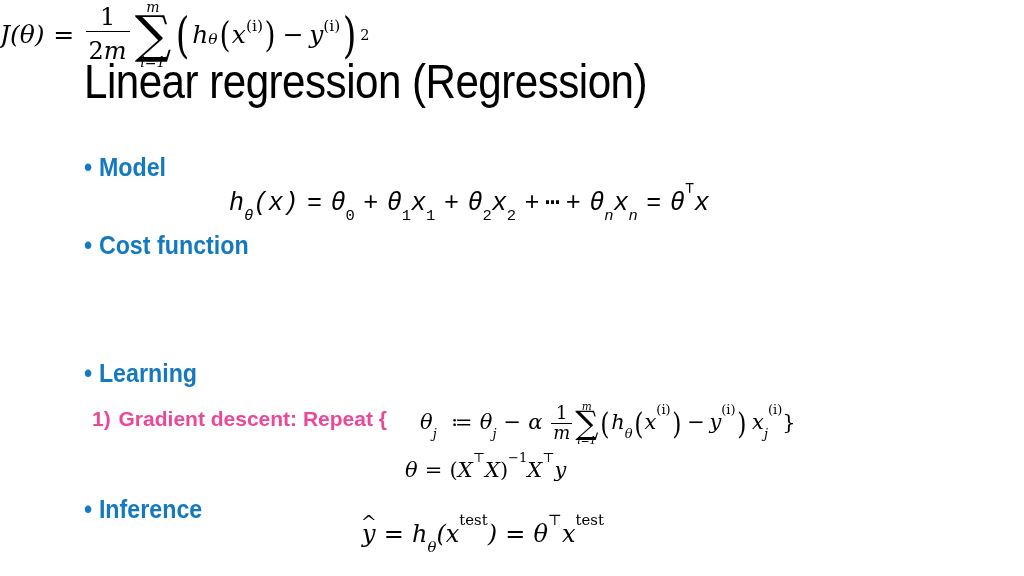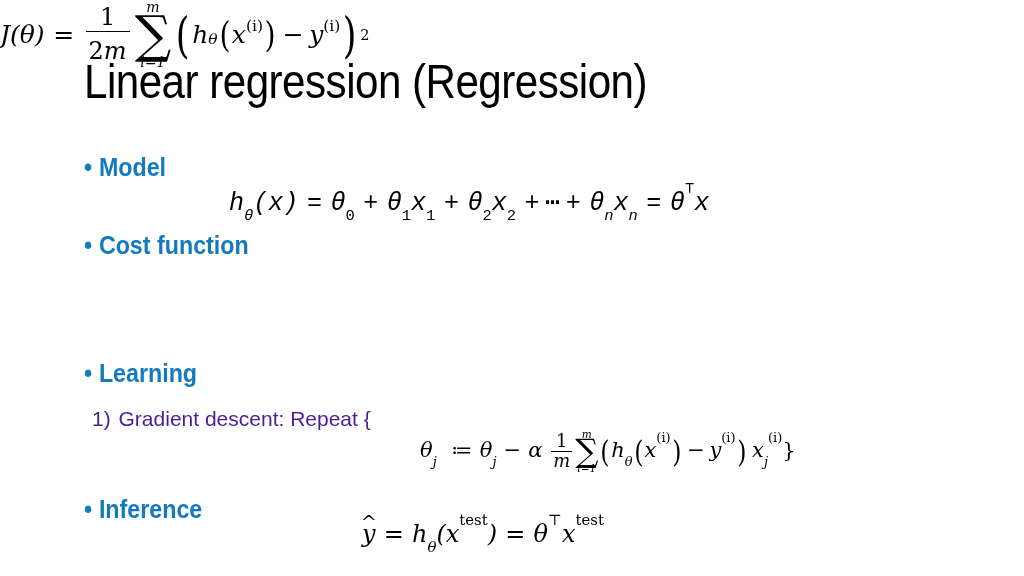--- a/index.html
+++ b/index.html
@@ -62,22 +62,22 @@
   .bullet-cost   { top: 230px; }
   .bullet-learn  { top: 358px; }
   .bullet-infer  { top: 494px; }
 
   
   .subitem {
     position: absolute;
     left: 92px;
     font-size: 21px;
     line-height: 26px;
-    font-weight: 400;
-    color: #4c1d95;
+    font-weight: 700;
+    color: #ec4899;
     white-space: nowrap;
   }
   .subitem-1 { top: 406px; }
   .subitem-2 { top: 456px; }
   .subitem-num { margin-right: 2px; }
 
   
   .math {
     font-family: "DejaVu Serif", "Liberation Serif", serif;
     color: #000000;
@@ -192,21 +192,20 @@
   .insum .sigma { font-size: 1.55em; line-height: 0.82; }
   .insum .lim-top { font-size: 0.50em; font-style: italic; margin-bottom: -2px;}
   .insum .lim-bot { font-size: 0.50em; font-style: italic; margin-top: -1px;}
 
   
   .eq-grad {
     position: absolute;
     left: 420px;
     top: 401px;
     font-size: 21px;
-    margin-top: 28px;
   }
   .frac-sm {
     display: inline-flex;
     flex-direction: column;
     align-items: center;
     vertical-align: middle;
     margin: 0 2px;
     font-size: 0.85em;
   }
   .frac-sm .num { padding: 0 2px 0 2px; line-height: 1.05; }
@@ -306,20 +305,23 @@
     <span class="frac-sm">
       <span class="num mup">1</span>
       <span class="den mi">m</span>
     </span><span class="insum">
         <span class="lim-top">m</span>
         <span class="sigma">∑</span>
         <span class="lim-bot">i=1</span>
       </span><span class="midparen">(</span><span class="mi">h</span><sub class="mi">θ</sub><span class="midparen">(</span><span class="mi">x</span><sup class="mup">(i)</sup><span class="midparen">)</span><span class="sp"></span><span class="mop">−</span><span class="sp"></span><span class="mi">y</span><sup class="mup">(i)</sup><span class="midparen">)</span><span class="sp"></span><span class="mi">x</span><sub class="mi">j</sub><sup class="mup">(i)</sup><span class="mop">}</span>
   </div>
 
+  <div class="math eq-normal">
+    <span class="mi">θ</span><span class="spw"></span><span class="mop">=</span><span class="spw"></span><span class="mup">(</span><span class="mi">X</span><sup class="mup">⊤</sup><span class="mi">X</span><span class="mup">)</span><sup class="mup">−1</sup><span class="mi">X</span><sup class="mup">⊤</sup><span class="mi">y</span>
+  </div>
 
   <div class="bullet bullet-infer">
     <span class="dot">•</span><span class="bullet-label">Inference</span>
   </div>
 
   <div class="math eq-infer">
     <span class="hat-wrap"><span class="hat">^</span><span class="mi">y</span></span><span class="spw"></span><span class="mop">=</span><span class="spw"></span><span class="mi">h</span><sub class="mi">θ</sub><span class="mi">(</span><span class="mi">x</span><sup class="mup">test</sup><span class="mi">)</span><span class="spw"></span><span class="mop">=</span><span class="spw"></span><span class="mi">θ</span><sup class="mup">⊤</sup><span class="mi">x</span><sup class="mup">test</sup>
   </div>
 
 </div>

